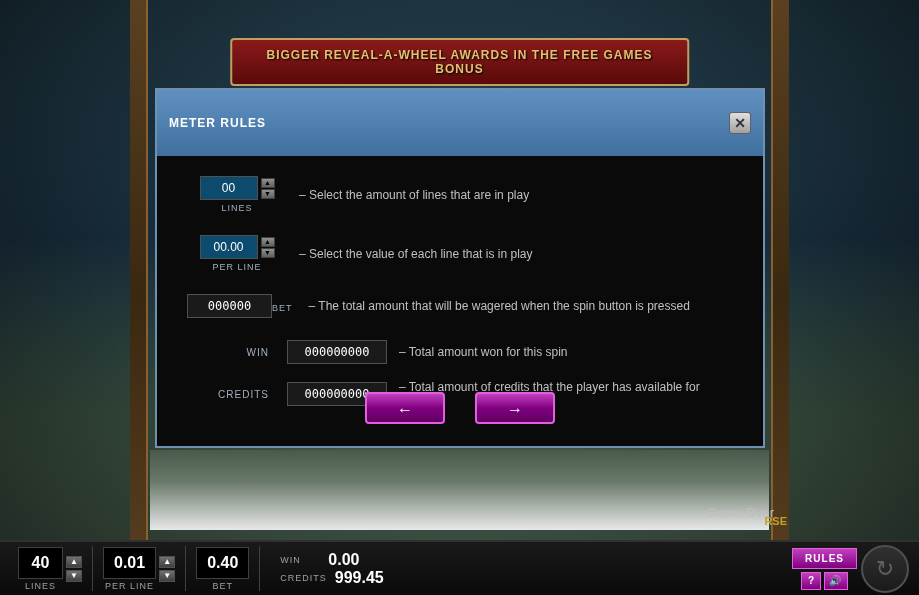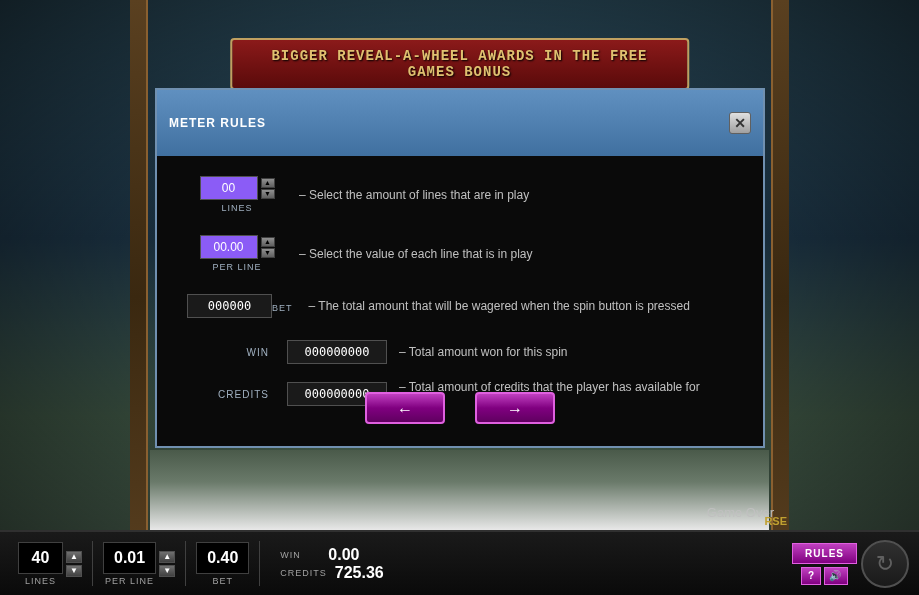--- a/index.html
+++ b/index.html
@@ -37,25 +37,24 @@
       z-index: 10;
       background: linear-gradient(180deg, #8b1a1a 0%, #5a0a0a 100%);
       border: 2px solid #c0a060;
       border-radius: 4px;
       padding: 8px 30px;
       text-align: center;
     }
 
     .top-banner-text {
       color: #e0c070;
-      font-size: 14px;
+      font-size: 12px;
       font-weight: bold;
       letter-spacing: 1px;
       text-shadow: 1px 1px 2px #000;
-      font-family: Liberation Mono, monospace;
     }
 
     
     .left-col {
       position: absolute;
       left: 130px;
       top: 0;
       width: 18px;
       height: 100%;
       background: linear-gradient(180deg, #5a4020 0%, #3a2810 50%, #5a4020 100%);
@@ -131,21 +130,21 @@
     }
 
     .rule-control {
       display: flex;
       flex-direction: column;
       align-items: center;
       min-width: 80px;
     }
 
     .control-box {
-      background: #8b5cf6;
+      background: #0c4a6e;
       border: 1px solid #505050;
       color: #ffffff;
       font-size: 12px;
       text-align: center;
       padding: 4px 8px;
       min-width: 58px;
     }
 
     .control-with-arrows {
       display: flex;
@@ -243,21 +242,21 @@
       font-size: 16px;
       font-weight: bold;
     }
 
     
     .bottom-bar {
       position: absolute;
       bottom: 0;
       left: 0;
       right: 0;
-      height: 65px;
+      height: 55px;
       background: linear-gradient(180deg, #1a1a1a 0%, #0a0a0a 100%);
       border-top: 2px solid #303030;
       z-index: 30;
       display: flex;
       align-items: center;
       padding: 0 10px;
       gap: 0;
     }
 
     .bottom-value-box {
@@ -546,21 +545,21 @@
 
   <div class="separator"></div>
 
   <div class="win-credits-section">
     <div class="win-row">
       <span class="win-label-sm">WIN</span>
       <span class="win-value">0.00</span>
     </div>
     <div class="win-row">
       <span class="win-label-sm">CREDITS</span>
-      <span class="win-value">725.36</span>
+      <span class="win-value">999.45</span>
     </div>
   </div>
 
   <div style="flex:1;"></div>
 
   <div style="display:flex; flex-direction:column; align-items:center; gap:3px; margin-right:4px;">
     <div class="replay-btn">RULES</div>
     <div style="display:flex; gap:3px;">
       <div class="help-btn">?</div>
       <div class="help-btn" style="width:24px;">🔊</div>

